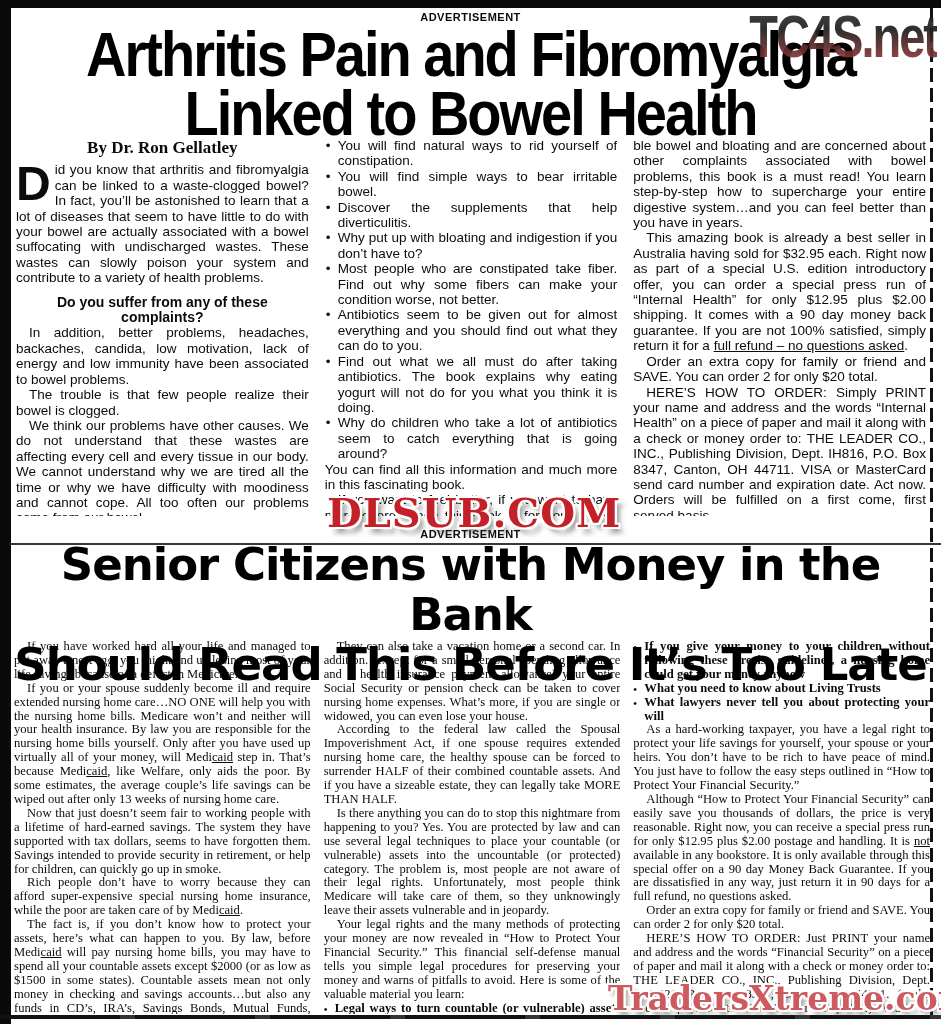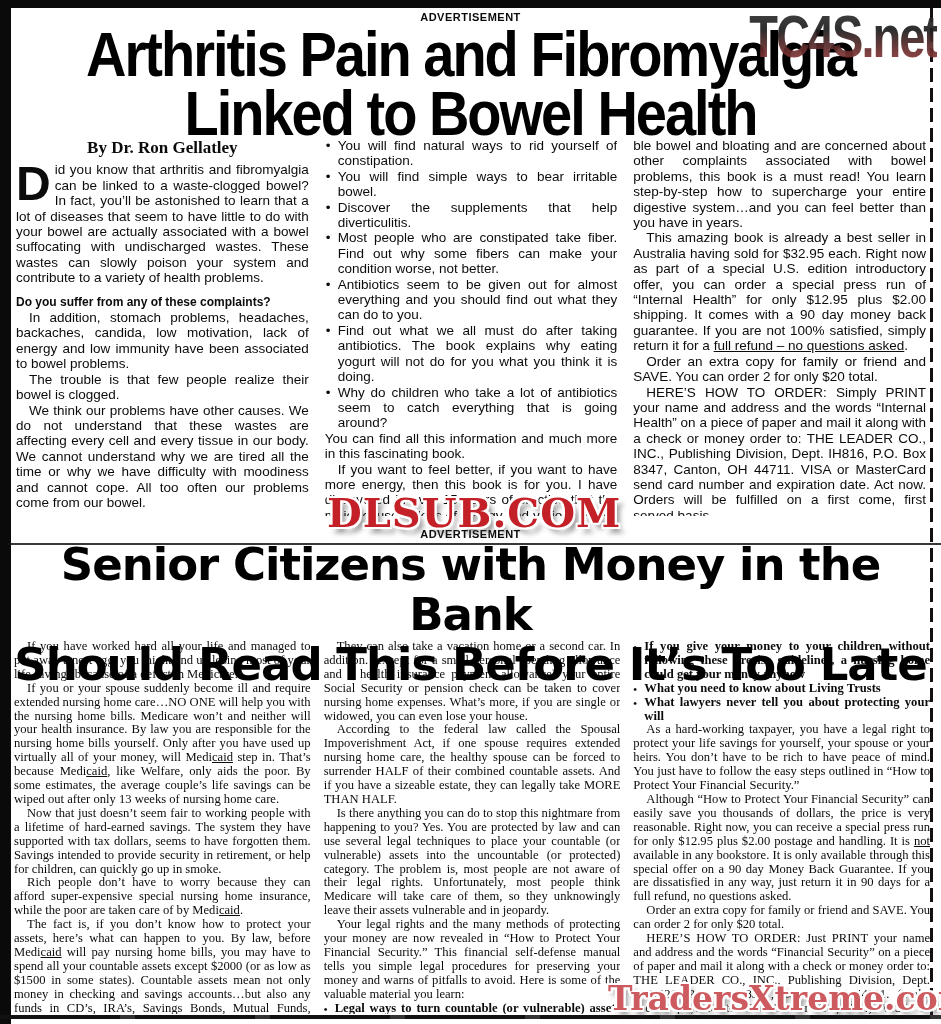--- a/index.html
+++ b/index.html
@@ -52,21 +52,21 @@
   .p.noind { text-indent:0; }
   .byline {
     text-align:center; font-family:Liberation Serif, serif;
     font-weight:bold; font-size:17px; margin:2px 0 7px;
   }
   .dropcap { text-indent:0; }
   .cap {
     float:left; font-weight:bold; font-size:48px; line-height:40px;
     padding:2px 4px 0 0; font-family:"Liberation Sans", sans-serif;
   }
-  .subhead { font-weight:bold; text-align:left; margin-top:9px; font-size:12px; }
+  .subhead { font-weight:bold; text-align:center; margin-top:9px; font-size:14px; }
   .bullet  { position:relative; padding-left:13px; }
   .bullet::before  { content:"•"; position:absolute; left:1px; }
   .bbullet { position:relative; padding-left:11px; font-weight:bold; }
   .bbullet::before { content:"•"; position:absolute; left:0; font-size:.85em; top:1px; }
   .u { text-decoration:underline; }
 
   .wm { position:absolute; font-weight:bold; white-space:nowrap; }
   .wm-tc4s {
     top:2px; right:4px; z-index:6; font-size:47px; letter-spacing:-2px;
     font-family:"Liberation Sans", sans-serif;
@@ -104,28 +104,29 @@
   <div class="adv-label adv1">ADVERTISEMENT</div>
   <h1 class="headline h1">
     <span class="hl-line">Arthritis Pain and Fibromyalgia</span>
     <span class="hl-line">Linked to Bowel Health</span>
   </h1>
   <div class="cols cols1 art1">
     <div class="col">
         <div class="blk byline"><span>By Dr. Ron Gellatley</span></div>
         <div class="blk dropcap"><span class="cap">D</span><span>id you know that arthritis and fibromyalgia can be linked to a waste-clogged bowel? In fact, you’ll be astonished to learn that a lot of diseases that seem to have little to do with your bowel are actually associated with a bowel suffocating with undischarged wastes. These wastes can slowly poison your system and contribute to a variety of health problems.</span></div>
         <div class="blk subhead"><span>Do you suffer from any of these complaints?</span></div>
-        <div class="blk p"><span>In addition, stomach problems, headaches, backaches, candida, low motivation, lack of energy and low immunity have been associated to bowel problems.</span></div>
+        <div class="blk p"><span>In addition, better problems, headaches, backaches, candida, low motivation, lack of energy and low immunity have been associated to bowel problems.</span></div>
         <div class="blk p"><span>The trouble is that few people realize their bowel is clogged.</span></div>
         <div class="blk p"><span>We think our problems have other causes. We do not understand that these wastes are affecting every cell and every tissue in our body. We cannot understand why we are tired all the time or why we have difficulty with moodiness and cannot cope. All too often our problems come from our bowel.</span></div>
       </div>
     <div class="col">
         <div class="blk bullet"><span>You will find natural ways to rid yourself of constipation.</span></div>
         <div class="blk bullet"><span>You will find simple ways to bear irritable bowel.</span></div>
         <div class="blk bullet"><span>Discover the supplements that help diverticulitis.</span></div>
+        <div class="blk bullet"><span>Why put up with bloating and indigestion if you don’t have to?</span></div>
         <div class="blk bullet"><span>Most people who are constipated take fiber. Find out why some fibers can make your condition worse, not better.</span></div>
         <div class="blk bullet"><span>Antibiotics seem to be given out for almost everything and you should find out what they can do to you.</span></div>
         <div class="blk bullet"><span>Find out what we all must do after taking antibiotics. The book explains why eating yogurt will not do for you what you think it is doing.</span></div>
         <div class="blk bullet"><span>Why do children who take a lot of antibiotics seem to catch everything that is going around?</span></div>
         <div class="blk p noind"><span>You can find all this information and much more in this fascinating book.</span></div>
         <div class="blk p"><span>If you want to feel better, if you want to have more energy, then this book is for you. I have discovered in over 15 years of practice that the major cause of loss of energy and various health problems is an internal system that is not working properly.</span></div>
       </div>
     <div class="col">
         <div class="blk p noind"><span>ble bowel and bloating and are concerned about other complaints associated with bowel problems, this book is a must read! You learn step-by-step how to supercharge your entire digestive system…and you can feel better than you have in years.</span></div>
         <div class="blk p"><span>This amazing book is already a best seller in Australia having sold for $32.95 each. Right now as part of a special U.S. edition introductory offer, you can order a special press run of “Internal Health” for only $12.95 plus $2.00 shipping. It comes with a 90 day money back guarantee. If you are not 100% satisfied, simply return it for a </span><span class="u">full refund – no questions asked</span><span>.</span></div>

